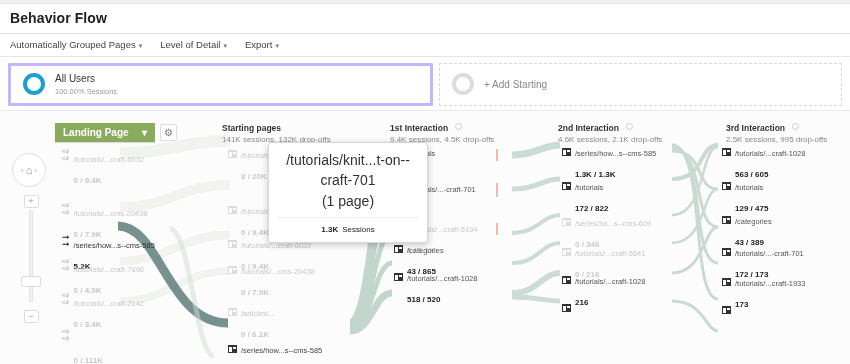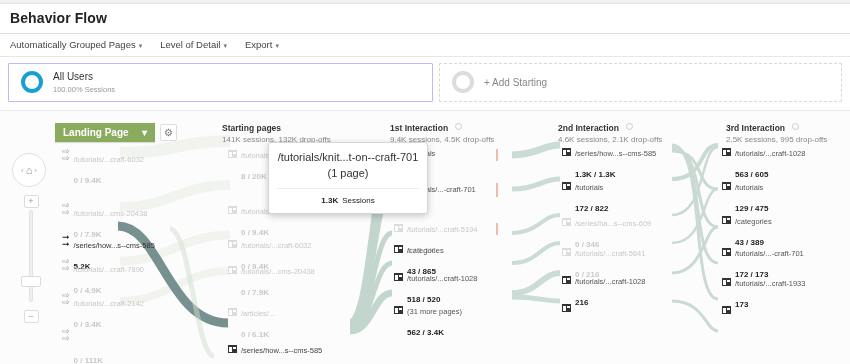--- a/index.html
+++ b/index.html
@@ -26,21 +26,21 @@
     padding:5px 10px 6px 10px;
     border-bottom:1px solid #e6e6e6;
     background:#fff;
   }
   .tb-item { font-size:9.5px; color:#444; white-space:nowrap; cursor:pointer; }
   .caret { font-size:7px; color:#777; margin-left:3px; }
 
   
   .segbar { display:flex; align-items:stretch; padding:6px 8px 8px 8px; gap:6px; }
   .segbox {
-    flex:0 0 425px; border:1px solid #c4b5fd; background:#fff;
+    flex:0 0 425px; border:3px solid #c4b5fd; background:#fff;
     display:flex; align-items:center; padding:7px 12px; border-radius:1px;
   }
   .segbox.dashed { flex:1 1 auto; border:1px dashed #d8d8d8; }
   .donut {
     width:22px; height:22px; border-radius:50%;
     border:4px solid #1a9fd4; margin-right:10px; flex:none;
     background:#fff;
   }
   .donut.grey { border-color:#dcdcdc; }
   .seg-txt { line-height:1.25; }
@@ -113,21 +113,21 @@
   .arrow-ico { font-size:9px; color:#9a9a9a; line-height:.8; }
   .arrow-ico.dark { color:#222; }
 
   
   .tooltip {
     position:absolute; left:268px; top:142px; width:160px;
     background:#fff; border:1px solid #d6d6d6; border-radius:3px;
     box-shadow:0 2px 7px rgba(0,0,0,.22);
     padding:7px 8px 8px 8px; z-index:40;
   }
-  .tt-title { text-align:center; font-size:11px; color:#333; line-height:1.45; }
+  .tt-title { text-align:center; font-size:14px; color:#333; line-height:1.45; }
   .tt-hr { border-top:1px solid #eee; margin:6px 0 6px 0; }
   .tt-body { display:flex; align-items:center; gap:8px; }
   .tt-pie { width:34px; height:34px; border-radius:50%; flex:none;
             background:conic-gradient(#e8603c 0 25.8%, #a8c6c3 25.8% 100%); }
   .tt-rows { font-size:7.5px; color:#333; }
   .tt-row { display:flex; align-items:center; gap:4px; margin:2px 0; white-space:nowrap; }
   .dot { width:4px; height:4px; border-radius:50%; flex:none; }
   .dot.g { background:#a8c6c3; }
   .dot.r { background:#e8603c; }
   .tt-num { width:24px; font-weight:bold; }
@@ -370,28 +370,20 @@
     <span class="ntxt"><span class="n-label">/categories</span><br><span class="n-val">43 / 865</span></span>
   </div>
   <div class="node" style="left:394px; top:155px;">
     <span class="nicon"><svg width="9" height="8" viewBox="0 0 9 8">
           <rect x="0" y="0" width="9" height="8" fill="#333"></rect>
           <rect x="1" y="2" width="3" height="5" fill="#fff"></rect>
           <rect x="5" y="2" width="3" height="2" fill="#fff"></rect>
         </svg></span>
     <span class="ntxt"><span class="n-label">/tutorials/...craft-1028</span><br><span class="n-val">518 / 520</span></span>
   </div>
-  <div class="node" style="left:394px; top:188px;">
-    <span class="nicon"><svg width="9" height="8" viewBox="0 0 9 8">
-          <rect x="0" y="0" width="9" height="8" fill="#333"></rect>
-          <rect x="1" y="2" width="3" height="5" fill="#fff"></rect>
-          <rect x="5" y="2" width="3" height="2" fill="#fff"></rect>
-        </svg></span>
-    <span class="ntxt"><span class="n-label">(31 more pages)</span><br><span class="n-val">562 / 3.4K</span></span>
-  </div>
 
   <div class="node" style="left:562px; top:30px;">
     <span class="nicon"><svg width="9" height="8" viewBox="0 0 9 8">
           <rect x="0" y="0" width="9" height="8" fill="#333"></rect>
           <rect x="1" y="2" width="3" height="5" fill="#fff"></rect>
           <rect x="5" y="2" width="3" height="2" fill="#fff"></rect>
         </svg></span>
     <span class="ntxt"><span class="n-label">/series/how...s--cms-585</span><br><span class="n-val">1.3K / 1.3K</span></span>
   </div>
   <div class="node" style="left:562px; top:64px;">

